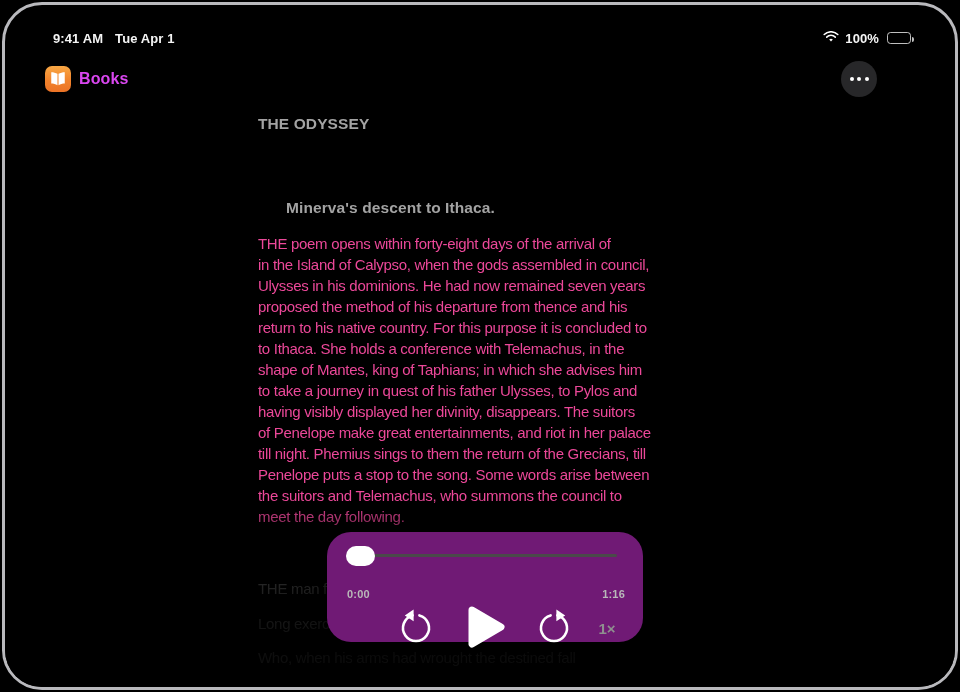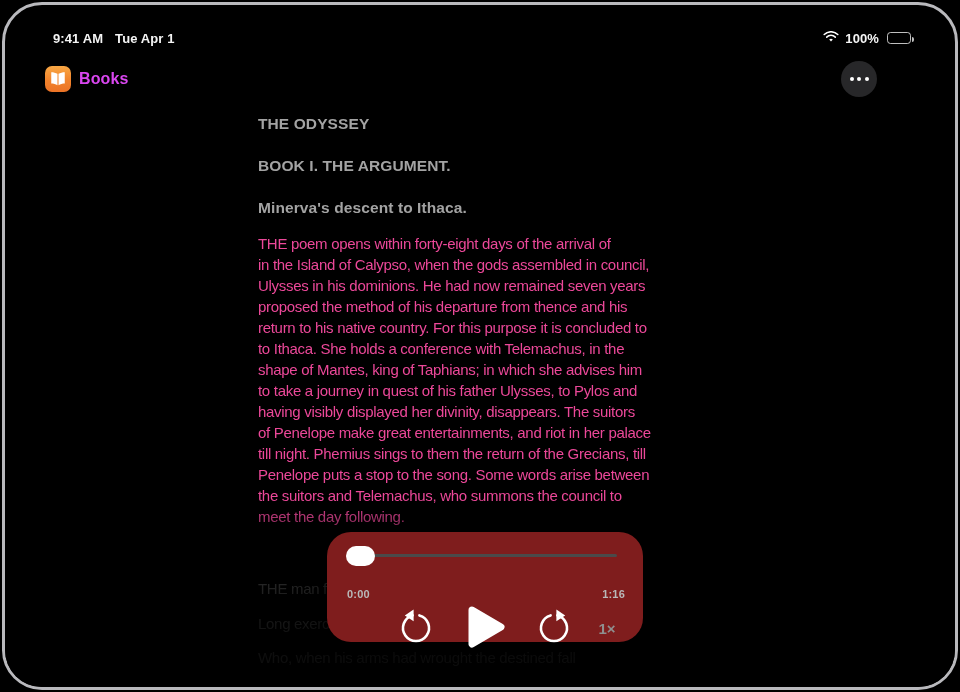--- a/index.html
+++ b/index.html
@@ -48,21 +48,21 @@
     position: absolute; right: 38px; top: -2px;
     width: 36px; height: 36px; border-radius: 50%; background: #272729;
     display: flex; align-items: center; justify-content: center; gap: 3.5px; cursor: pointer;
   }
   .more-button i { width: 4px; height: 4px; border-radius: 50%; background: #fff; display: block; }
 
   
   .content { position: absolute; left: 253px; top: 0; width: 480px; height: 100%; }
   .h-title   { position: absolute; top: 110px; font-size: 15.5px; font-weight: 700; color: #a3a3a3; letter-spacing: 0.1px; white-space: nowrap; }
   .h-chapter { position: absolute; top: 152px; font-size: 15.5px; font-weight: 700; color: #a3a3a3; letter-spacing: 0.1px; white-space: nowrap; }
-  .h-section { position: absolute; top: 194px; font-size: 15.5px; font-weight: 700; color: #a3a3a3; letter-spacing: 0.1px; white-space: nowrap; }
+  .h-section { position: absolute; top: 194px; font-size: 15.5px; font-weight: 700; color: #a3a3a3; letter-spacing: 0.1px; white-space: nowrap; margin-left: 28px; }
   .para { position: absolute; top: 228px; left: 0; }
   .para .line {
     height: 21px; line-height: 21px; font-size: 15px; color: #ec4899;
     letter-spacing: -0.3px; white-space: nowrap;
   }
   .poem-line {
     position: absolute; left: 0; font-size: 15px; color: #9a9a9a;
     letter-spacing: -0.3px; white-space: nowrap; line-height: 18px;
   }
   .poem-1 { top: 575px; }
@@ -78,21 +78,21 @@
       rgba(0,0,0,0.65) 30%,
       rgba(0,0,0,0.80) 50%,
       rgba(0,0,0,0.90) 75%,
       rgba(0,0,0,0.93) 100%);
     pointer-events: none;
   }
 
   
   .player {
     position: absolute; left: 322px; top: 527px; width: 316px; height: 110px;
-    background: #7f1d1d; border-radius: 24px; z-index: 10;
+    background: #701a75; border-radius: 24px; z-index: 10;
     box-shadow: 0 8px 30px rgba(0,0,0,0.55);
   }
   .slider { position: absolute; left: 26px; right: 26px; top: 10px; height: 26px; cursor: pointer; }
   .slider-track {
     position: absolute; left: 0; right: 0; top: 12px; height: 3px;
     background: #4a4a4a; border-radius: 2px;
   }
   .slider-thumb {
     position: absolute; left: -7px; top: 3.5px; width: 29px; height: 20px;
     background: #fff; border-radius: 10px;
@@ -151,21 +151,20 @@
       </div>
       <div class="more-button">
         <i></i>
           <i></i>
           <i></i>
       </div>
     </div>
 
     <div class="content">
       <div class="h-title">THE ODYSSEY</div>
-      <div class="h-chapter">BOOK I. THE ARGUMENT.</div>
       <div class="h-section">Minerva's descent to Ithaca.</div>
 
       <div class="para">
         <div class="line">THE poem opens within forty-eight days of the arrival of</div>
         <div class="line">in the Island of Calypso, when the gods assembled in council,</div>
         <div class="line">Ulysses in his dominions. He had now remained seven years</div>
         <div class="line">proposed the method of his departure from thence and his</div>
         <div class="line">return to his native country. For this purpose it is concluded to</div>
         <div class="line">to Ithaca. She holds a conference with Telemachus, in the</div>
         <div class="line">shape of Mantes, king of Taphians; in which she advises him</div>

